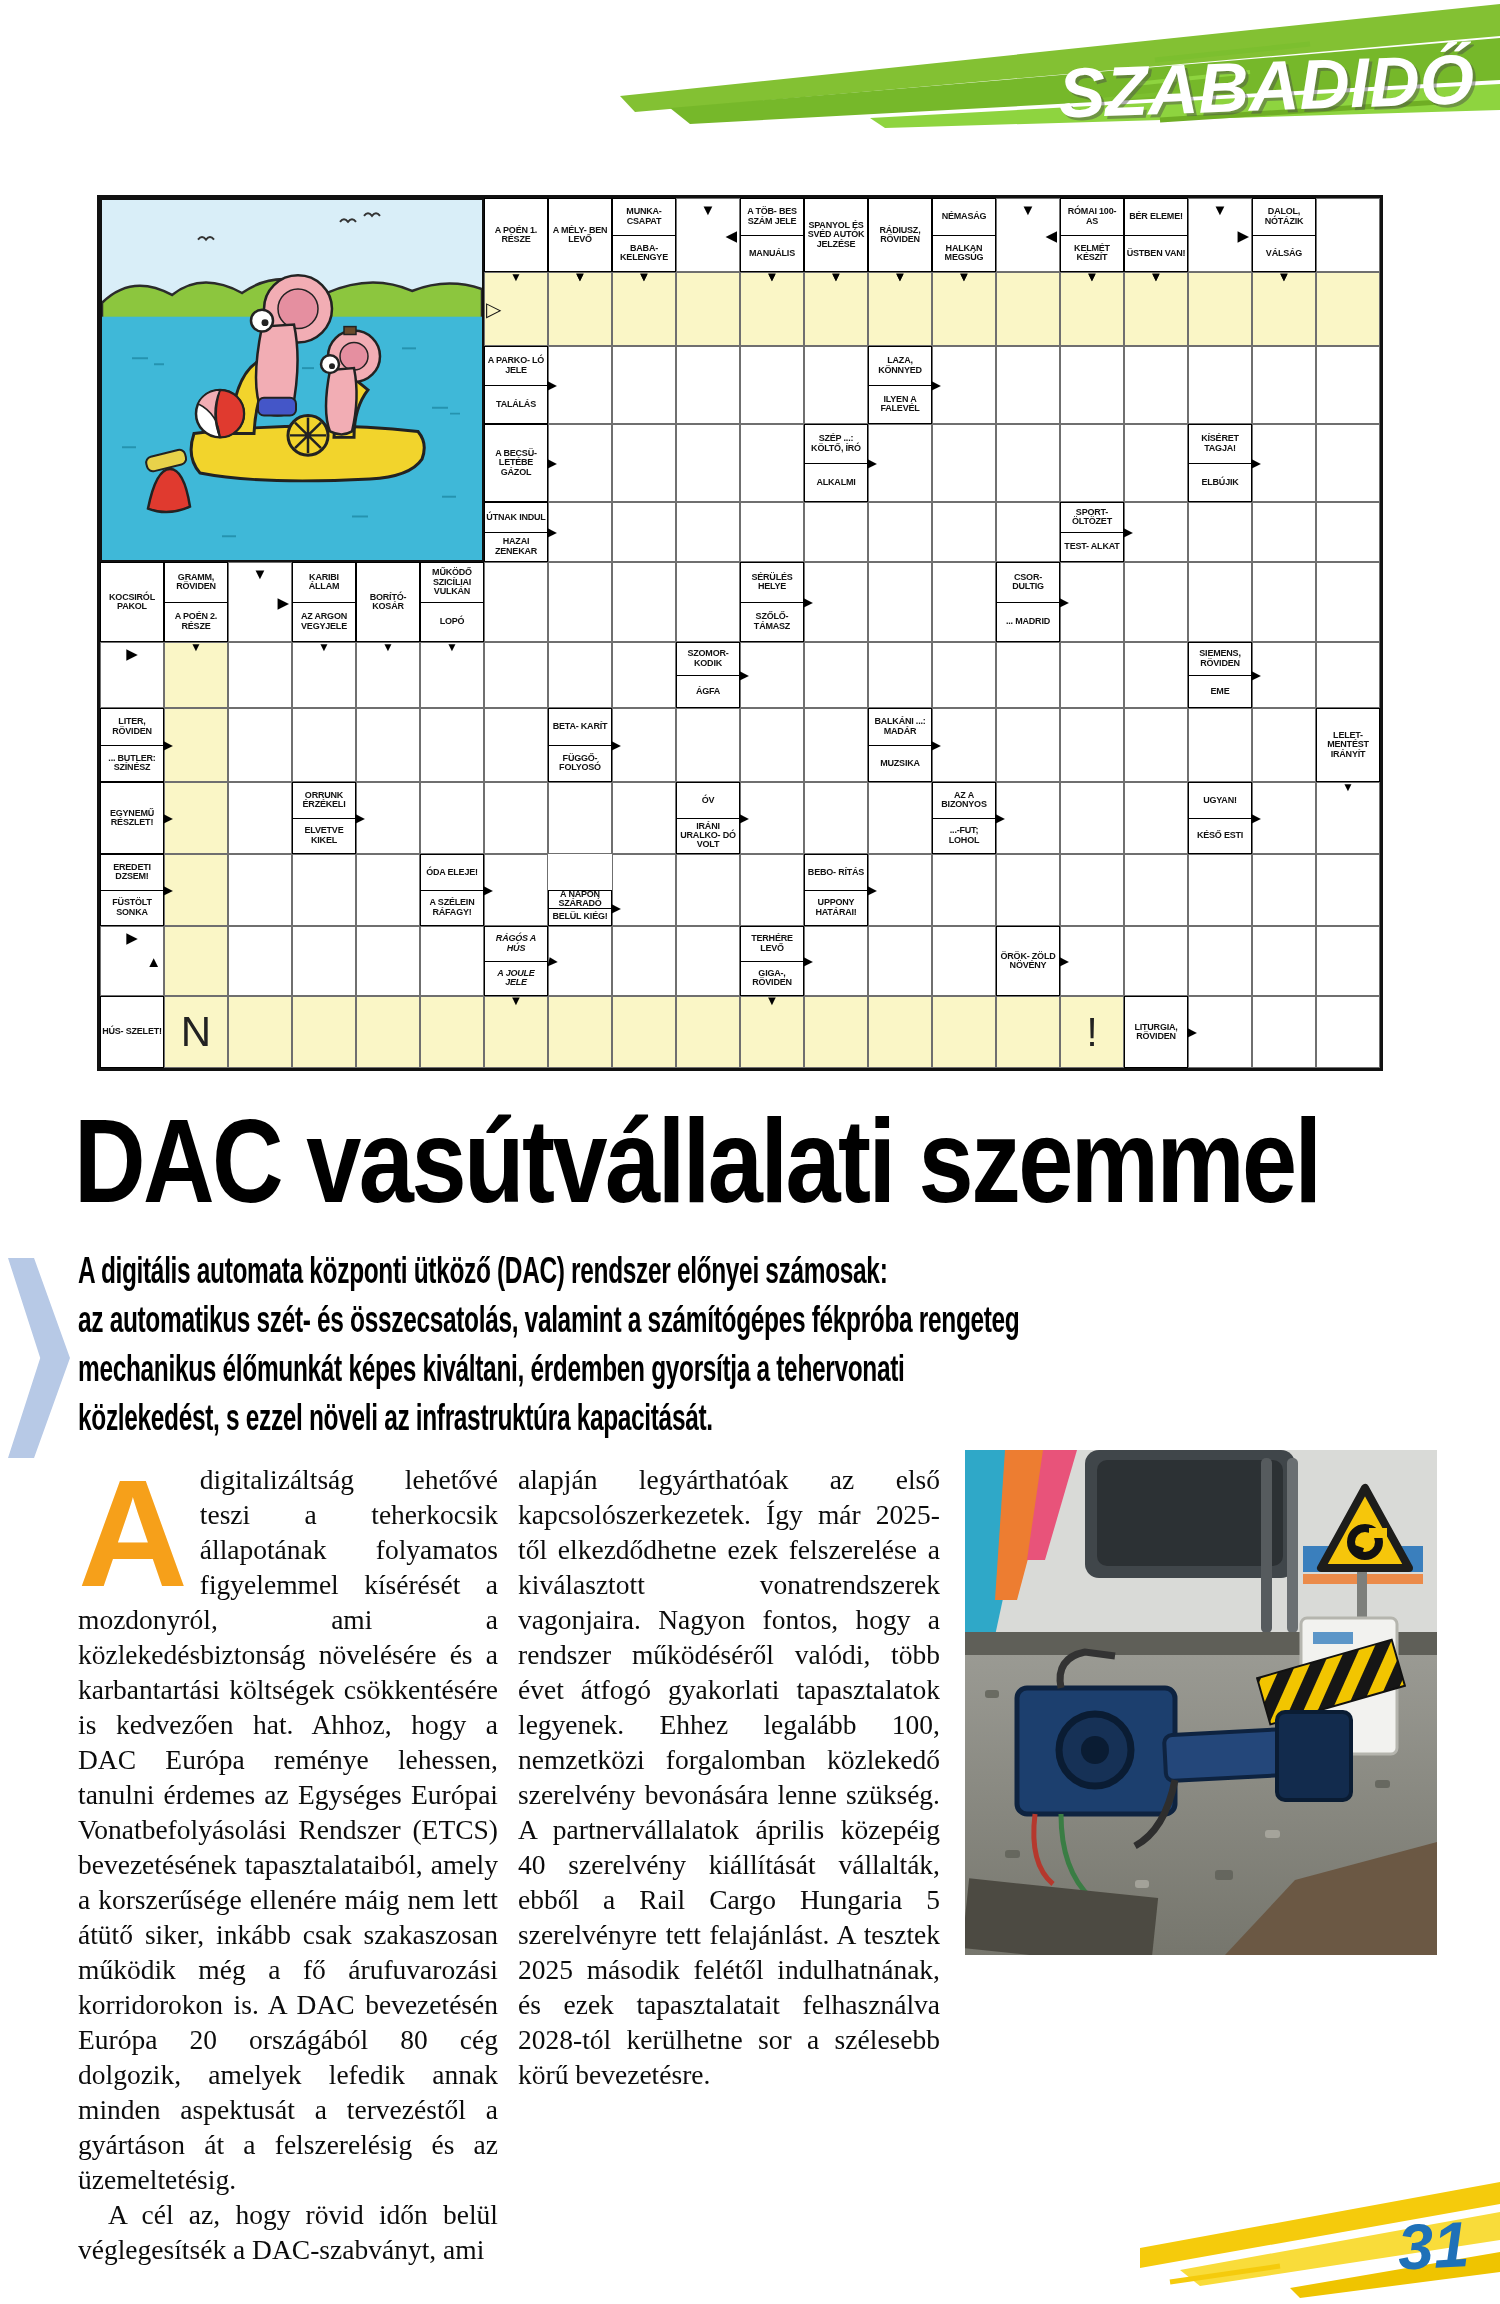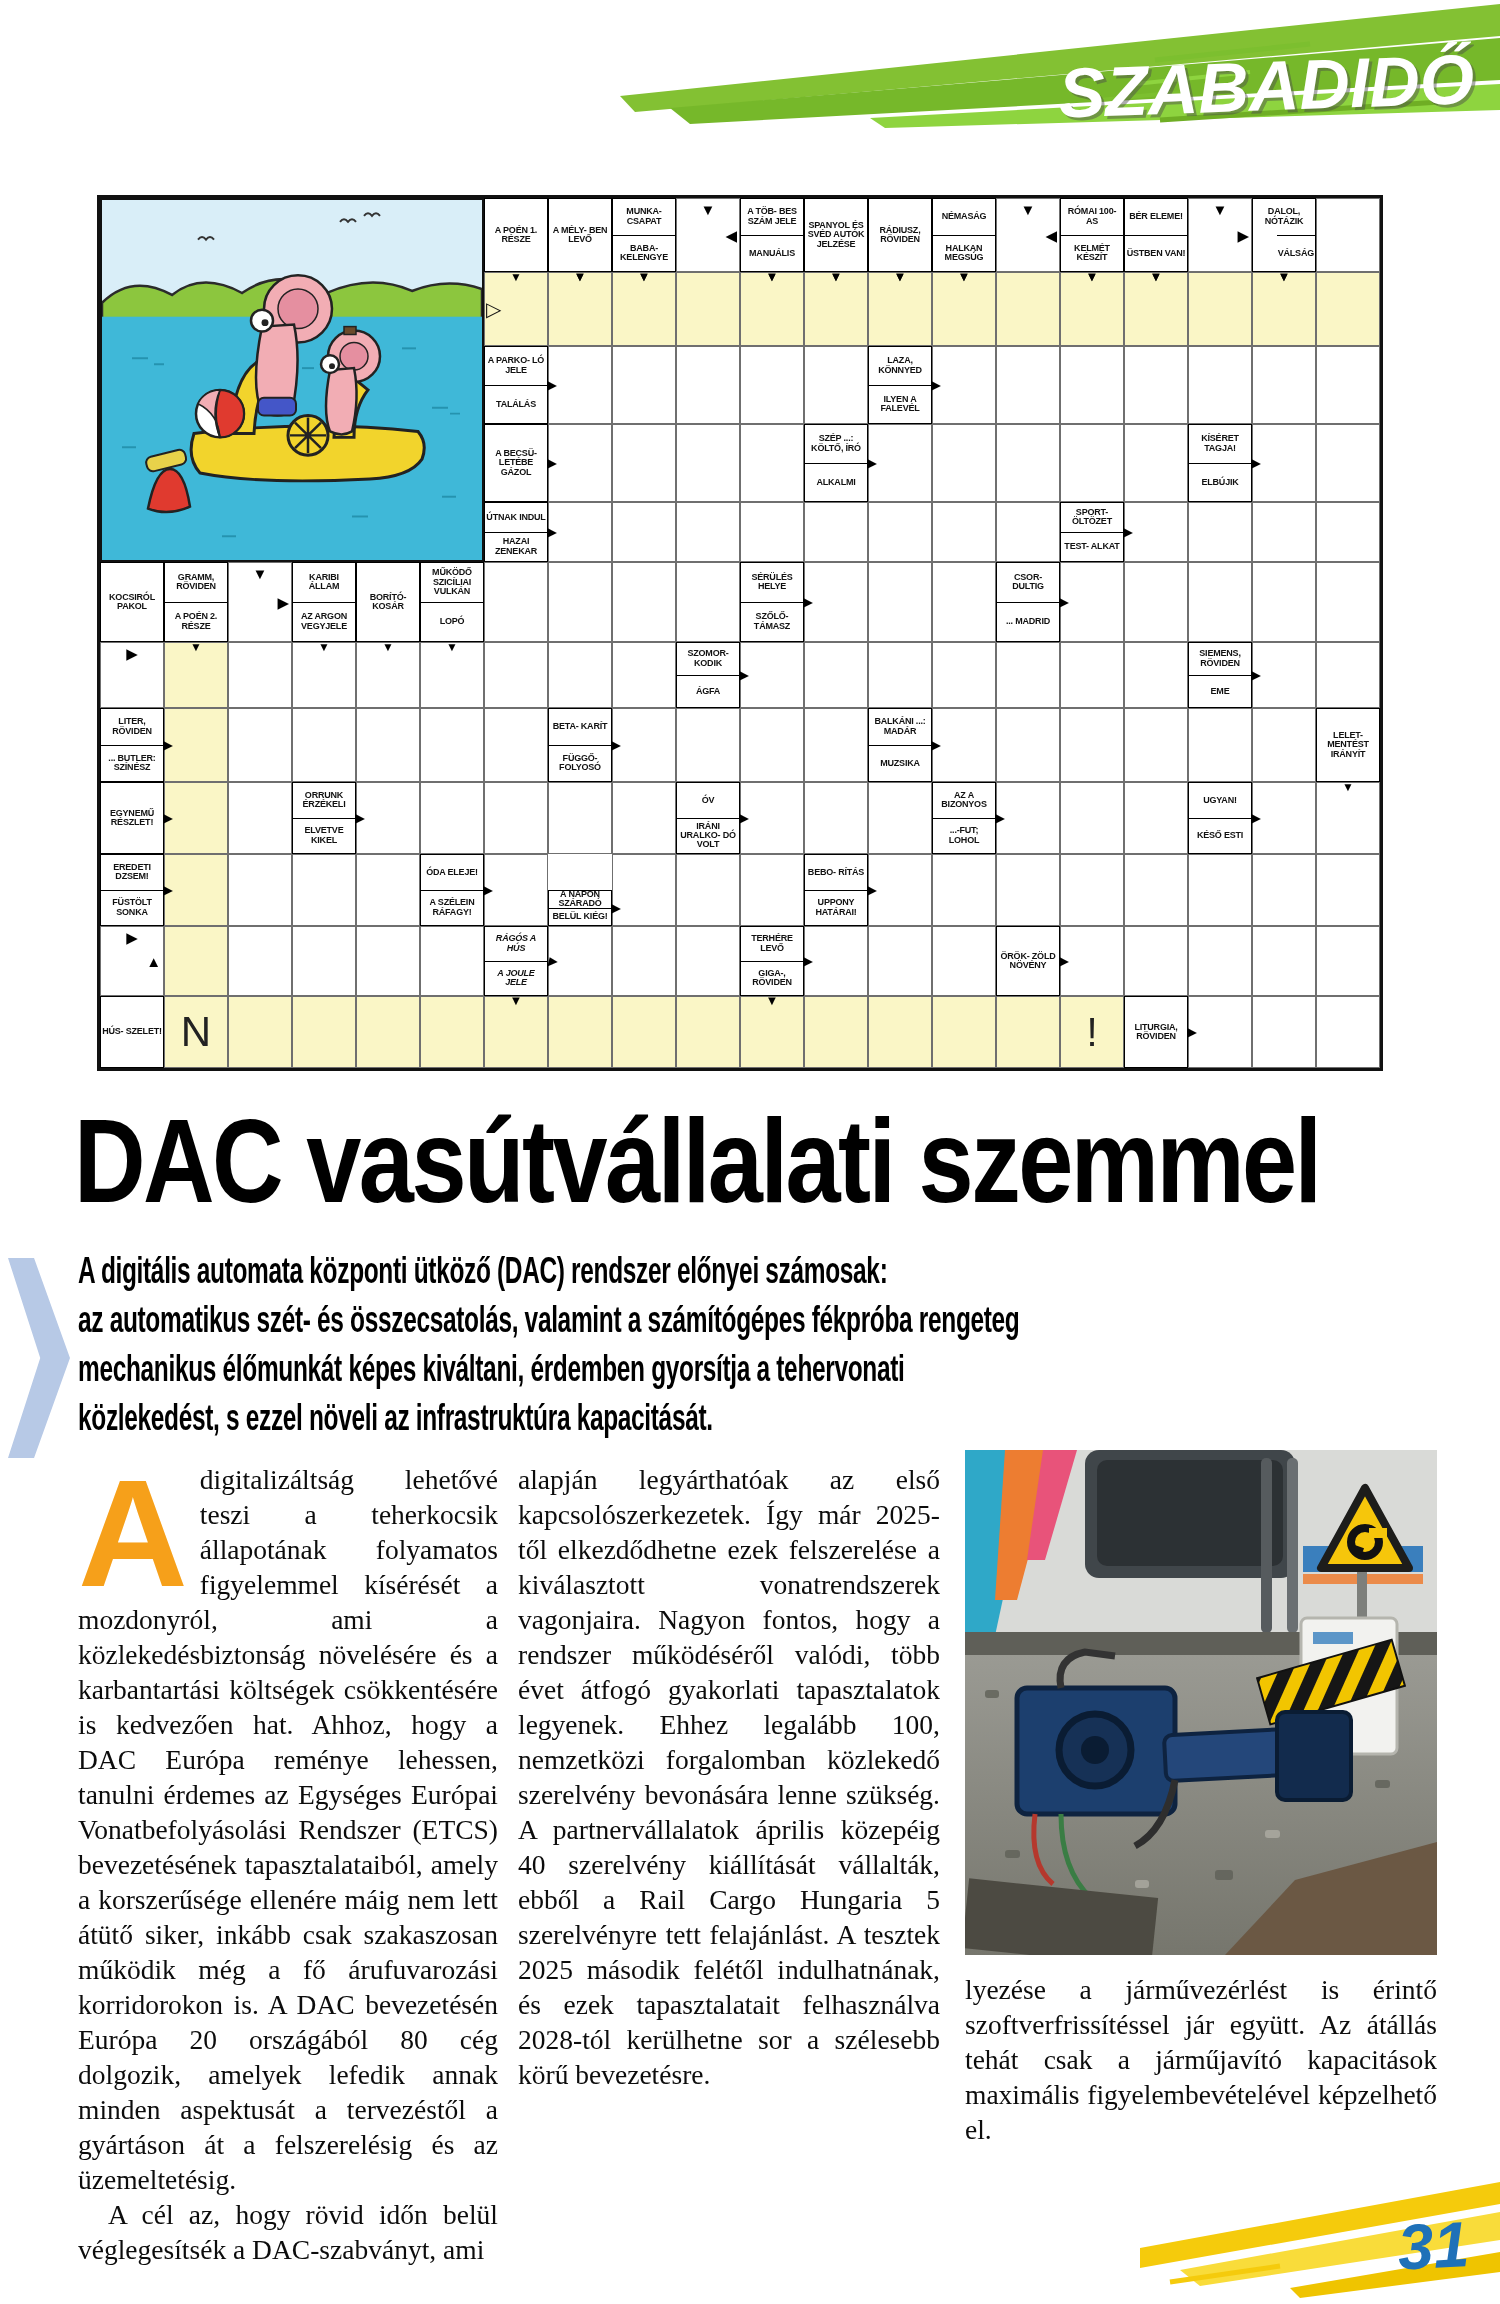--- a/index.html
+++ b/index.html
@@ -181,21 +181,21 @@
         </div>
         <div class="cw-cell clue" style="grid-area: 1 / 17;">
           <div class="half">BÉR ELEME!</div>
           <div class="half second">ÜSTBEN VAN!</div>
           <span class="arr arr-d">▼</span>
         </div>
         <div class="cw-cell" style="grid-area: 1 / 18;">
           <span class="g g0">▼</span>
           <span class="g g1">▶</span>
         </div>
-        <div class="cw-cell clue" style="grid-area: 1 / 19; align-items: flex-end;">
+        <div class="cw-cell clue" style="grid-area: 1 / 19;">
           <div class="half">DALOL, NÓTÁZIK</div>
           <div class="half second">VÁLSÁG</div>
           <span class="arr arr-d">▼</span>
         </div>
         <div class="cw-cell" style="grid-area: 1 / 20;"></div>
         <div class="cw-cell yellow" style="grid-area: 2 / 7;">
           <span class="startarr">▷</span>
         </div>
         <div class="cw-cell yellow" style="grid-area: 2 / 8;">
           <span class="notch">▼</span>
@@ -637,21 +637,20 @@
       <path d="M210,330 q-10,50 -40,66" stroke="#2e2e2e" stroke-width="7" fill="none"></path>
       <path d="M70,364 q-6,50 18,70" stroke="#b5382d" stroke-width="5" fill="none"></path>
       <path d="M96,364 q0,56 30,84" stroke="#3a7d44" stroke-width="5" fill="none"></path>
 
       <polygon points="330,430 472,392 472,505 260,505" fill="#6b5844"></polygon>
       <rect x="0" y="438" width="190" height="70" fill="#4c4a42" transform="rotate(6 95 473)"></rect>
     </svg>
   </div>
 
   <div id="col3">
-    <span>lyezése a járművezérlést is érintő szoftverfrissítéssel jár együtt. Az átállás tehát csak a járműjavító kapacitások maximális figyelembevételével képzelhető el.</span>
   </div>
 
   <div id="footer">
     <svg viewBox="0 0 360 130">
       <polygon points="0,74 360,8 360,30 0,94" fill="#F5CB0C"></polygon>
       <polygon points="40,96 360,38 360,66 60,112" fill="#F9DC3A"></polygon>
       <polygon points="150,114 360,78 360,98 160,124" fill="#EFC400"></polygon>
       <line x1="30" y1="108" x2="140" y2="92" stroke="#F5CB0C" stroke-width="5"></line>
       <text id="page-number-text" x="330" y="92" text-anchor="end" font-family="Liberation Sans, sans-serif" font-size="64" font-weight="bold" font-style="italic" fill="#1F71B8" transform="rotate(-3 330 92)">31</text>
     </svg>

